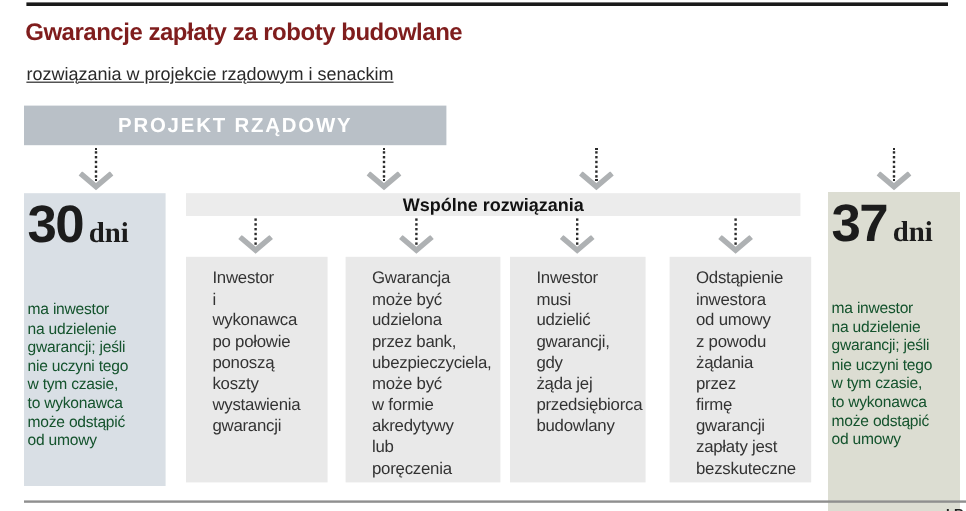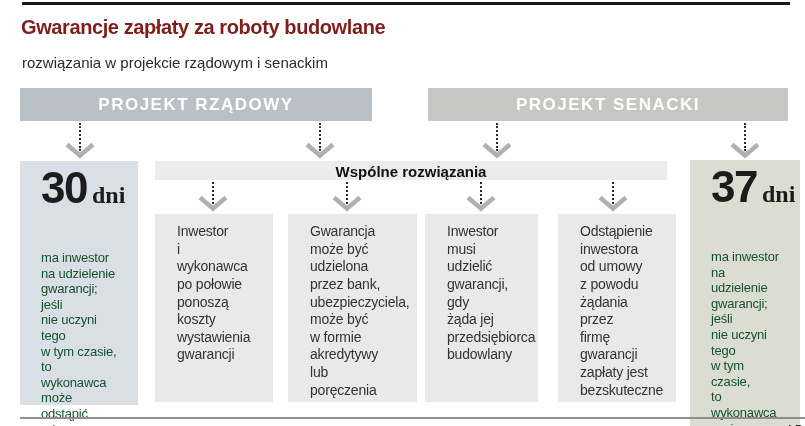--- a/index.html
+++ b/index.html
@@ -6,36 +6,36 @@
   #stage{
     position:relative;width:805px;height:426px;background:#fff;overflow:hidden;
     font-family:"Liberation Sans", sans-serif;color:#222;
   }
   .abs{position:absolute;}
   
   #top-rule{left:22px;top:2px;width:768px;height:3px;background:var(--rule_top,#1a1a1a);}
   #bottom-rule{left:20px;top:417px;width:785px;height:2px;background:var(--rule_bottom,#8f8f8f);}
   
   #title{left:21px;top:16px;font-size:20px;font-weight:bold;letter-spacing:-0.4px;color:#7f1d1d;white-space:nowrap;}
-  #subtitle{left:22px;top:54px;font-size:15px;color:#2a2a2a;white-space:nowrap;}
+  #subtitle{left:22px;top:54px;font-size:15px;color:#2a2a2a;white-space:nowrap;text-decoration:underline;}
   
   .track-bar{height:33px;top:88px;display:flex;align-items:center;justify-content:center;
     color:#ffffff;font-weight:bold;font-size:17px;letter-spacing:1.5px;white-space:nowrap;}
   #bar-gov{left:20px;width:352px;background:var(--gov_bar,#b9c0c7);}
   #bar-sen{left:428px;width:360px;background:var(--sen_bar,#c6c7c3);}
   
   .arrow{position:absolute;width:32px;}
   .arrow .dots{position:absolute;left:15px;top:0;bottom:8px;width:0;
     border-left:2px dotted var(--arrow_dots,#2b2b2b);}
   .arrow svg{position:absolute;left:0;bottom:0;width:32px;height:16px;display:block;}
   .arrow polyline{fill:none;stroke:var(--arrow_head,#aeb1b3);stroke-width:4.5;}
   .arrow-r1{top:123px;height:36px;}
   .arrow-r2{top:182px;height:30px;}
   
-  .deadline{top:161px;height:244px;padding:5px 21px;box-sizing:border-box;}
+  .deadline{top:161px;height:244px;padding:5px 3px;box-sizing:border-box;}
   #deadline-gov{left:20px;width:118px;background:var(--gov_box,#d9dfe5);}
   #deadline-sen{left:690px;width:110px;top:160px;height:308px;background:var(--sen_box,#dcddd2);}
   .deadline .num-row{display:flex;align-items:baseline;margin:0 0 2px 0;}
   .deadline .num{font-size:44px;line-height:44px;font-weight:bold;letter-spacing:-1.5px;color:#1c1c1c;}
   .deadline .unit{font-family:"Liberation Serif", serif;font-weight:bold;font-size:24px;margin-left:5px;color:#1c1c1c;}
   .deadline .desc{font-size:13px;line-height:1.2;letter-spacing:-0.2px;color:#14532d;white-space:pre-line;margin-top:40px;}
   
   #common-bar{left:155px;top:161px;width:512px;height:19px;background:var(--common_bar,#ececec);
     display:flex;align-items:flex-end;justify-content:center;font-size:15px;font-weight:bold;color:#111;}
   .col{top:214px;height:188px;background:var(--column_bg,#e9e9e9);box-sizing:border-box;
@@ -52,23 +52,20 @@
 
 <div id="stage">
 
   <div class="abs" id="top-rule"></div>
 
   <div class="abs" id="title">Gwarancje zapłaty za roboty budowlane</div>
   <div class="abs" id="subtitle">rozwiązania w projekcie rządowym i senackim</div>
 
   <div class="abs track-bar" id="bar-gov">
     <span>PROJEKT RZĄDOWY</span>
-  </div>
-  <div class="abs track-bar" id="bar-sen">
-    <span>PROJEKT SENACKI</span>
   </div>
 
   <div class="arrow arrow-r1" style="left:64px;">
       <span class="dots"></span>
       <svg viewBox="0 0 32 16">
         <polyline points="3,1.5 16,12.5 29,1.5"></polyline>
       </svg>
     </div>
   <div class="arrow arrow-r1" style="left:304px;">
       <span class="dots"></span>

